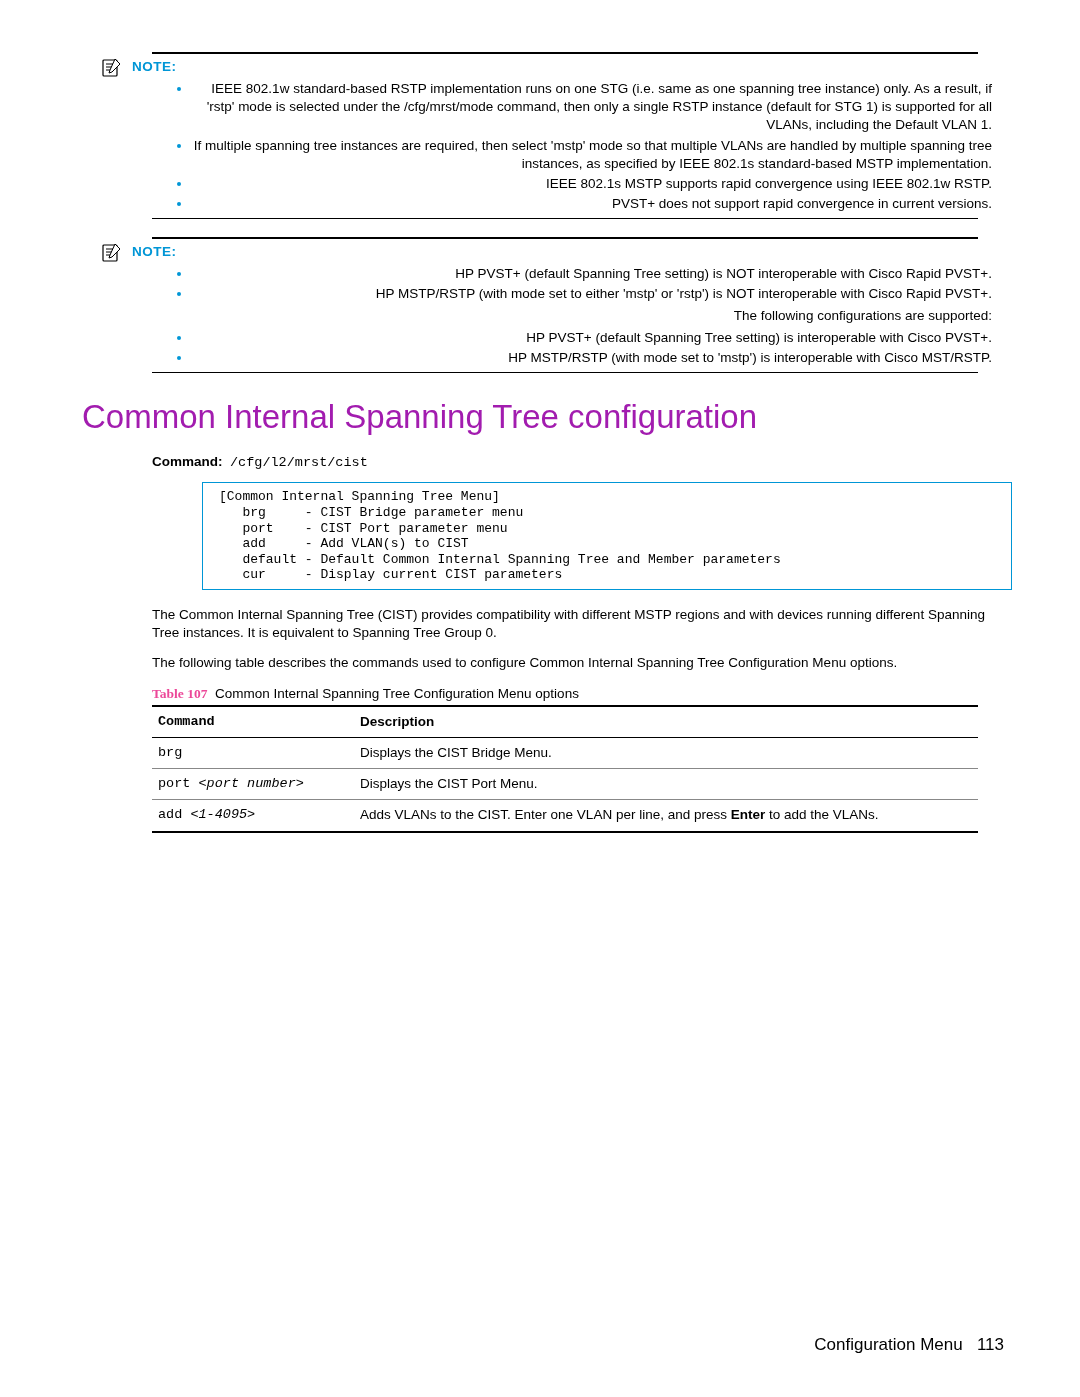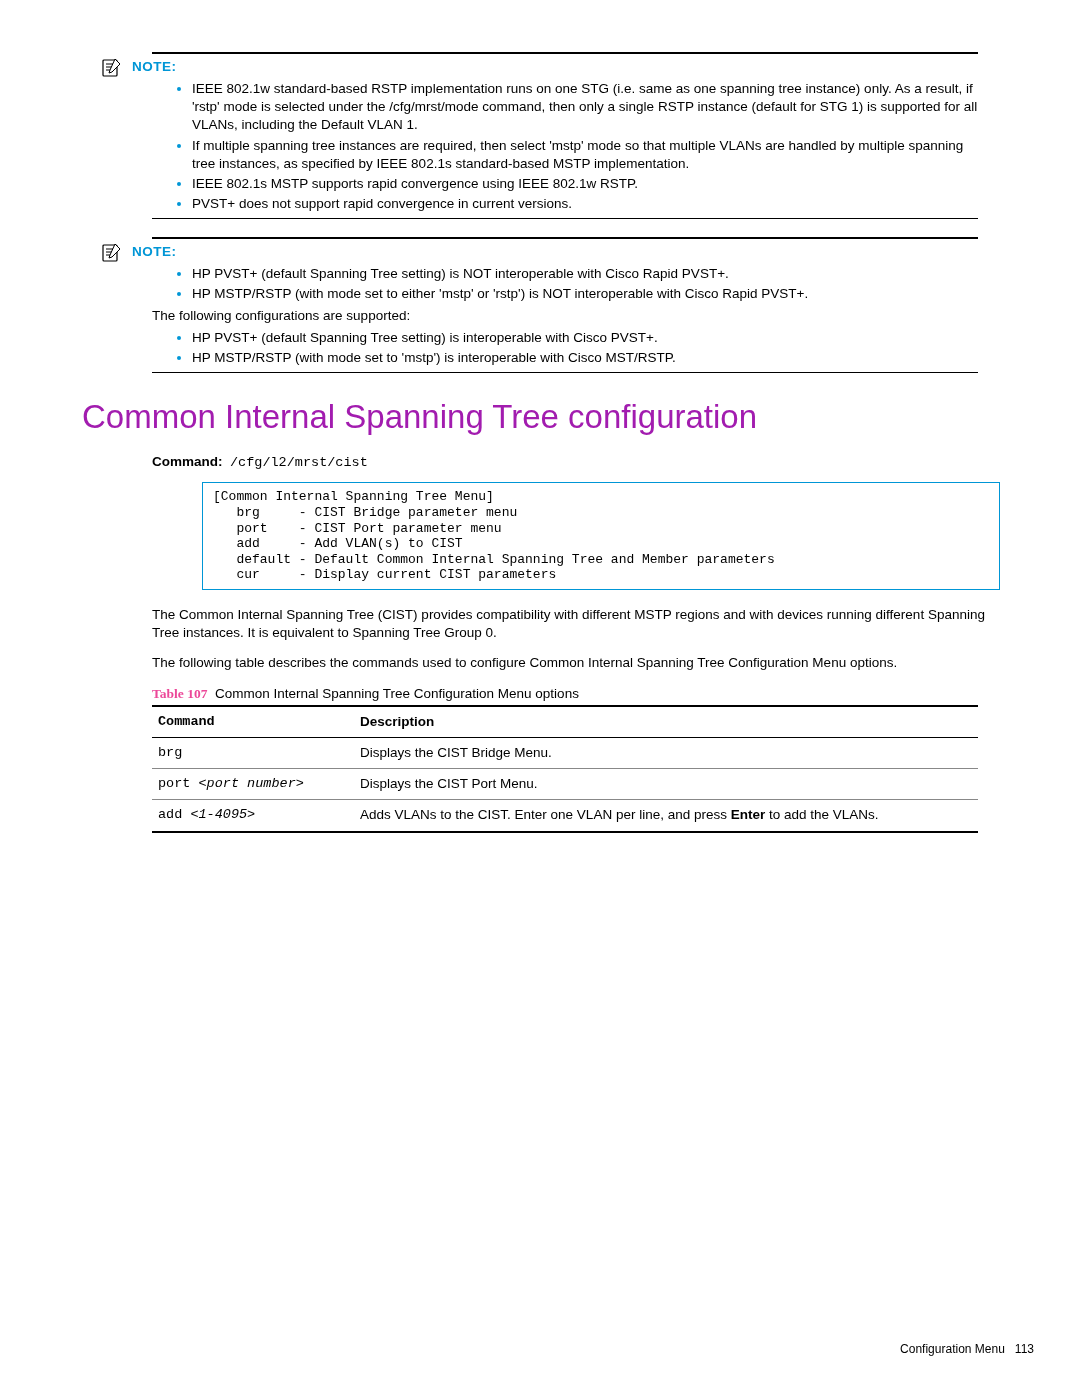--- a/index.html
+++ b/index.html
@@ -15,20 +15,21 @@
     height: 1397px;
     box-sizing: border-box;
     padding: 52px 60px 0 82px;
     position: relative;
   }
   .content {
     width: 910px;
   }
   .note-block {
     margin-bottom: 18px;
+    text-align: right;
   }
   .note-rule-top {
     border-top: 2px solid #000;
     margin-left: 70px;
     width: 826px;
   }
   .note-rule-bottom {
     border-top: 1px solid #000;
     margin-left: 70px;
     width: 826px;
@@ -49,21 +50,21 @@
   .note-label {
     font-weight: bold;
     color: #0096d6;
     letter-spacing: 0.5px;
   }
   .note-body {
     padding-left: 70px;
   }
   .bullets {
     list-style: disc;
-    margin: 2px 14px 4px 0;
+    margin: 2px 0 4px 0;
     padding-left: 40px;
   }
   .bullets li {
     margin-bottom: 2px;
   }
   .bullets li::marker {
     color: #0096d6;
   }
   .plain-text {
     margin: 4px 0;
@@ -77,21 +78,21 @@
   .cmdline {
     margin-left: 70px;
     margin-bottom: 10px;
   }
   .cmdline .lbl { font-weight: bold; }
   .mono { font-family: "Courier New", monospace; }
   .codebox {
     margin-left: 120px;
     width: 776px;
     border: 1px solid #0096d6;
-    padding: 6px 10px;
+    padding: 6px 16px;
     font-family: "Courier New", monospace;
     white-space: pre;
     font-size: 13px;
     line-height: 1.2;
     margin-bottom: 16px;
   }
   .para {
     margin-left: 70px;
     margin-bottom: 12px;
   }
@@ -120,22 +121,22 @@
     border-bottom: 1px solid #888;
     vertical-align: top;
   }
   table.opts tbody tr:last-child td {
     border-bottom: 2px solid #000;
   }
   .col-cmd { width: 190px; font-family: "Courier New", monospace; }
   .footer {
     position: absolute;
     bottom: 40px;
-    right: 46px;
-    font-size: 12px;
+    right: 76px;
+    font-size: 17px;
   }
   .italic { font-style: italic; }
 </style>
 </head>
 <body>
 
 <div class="page">
   <div class="content">
 
     <div class="note-block">

